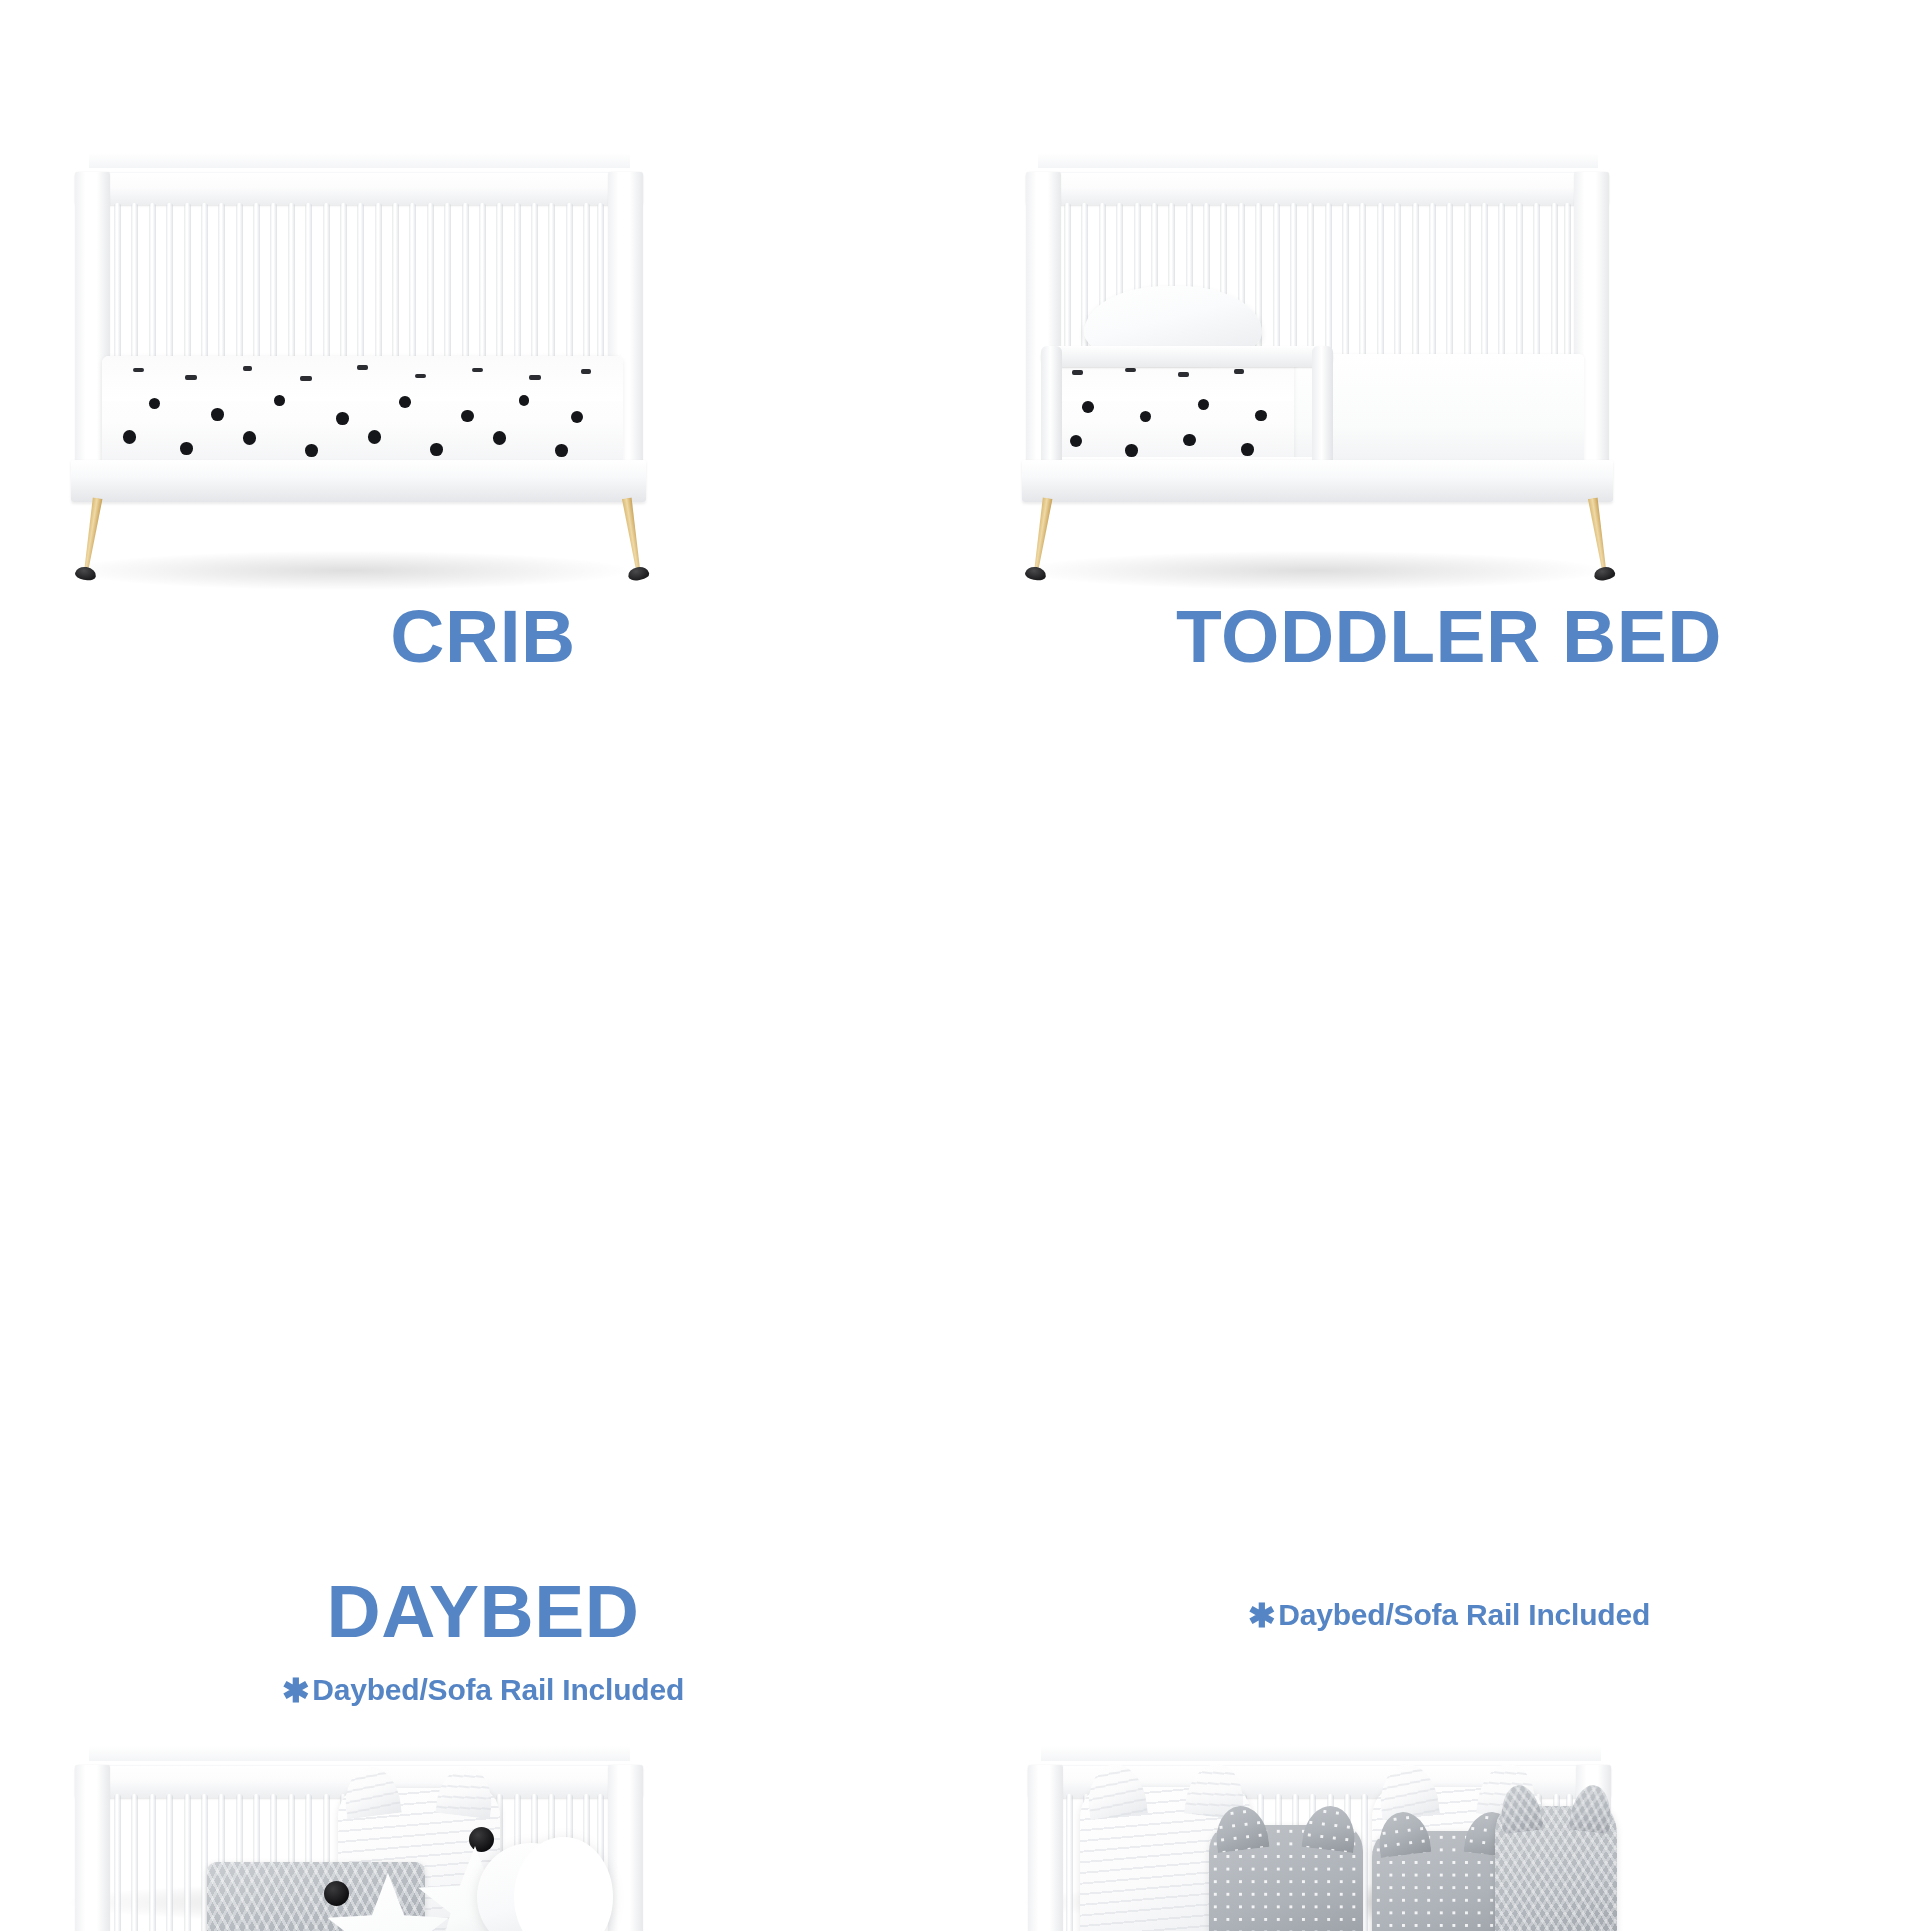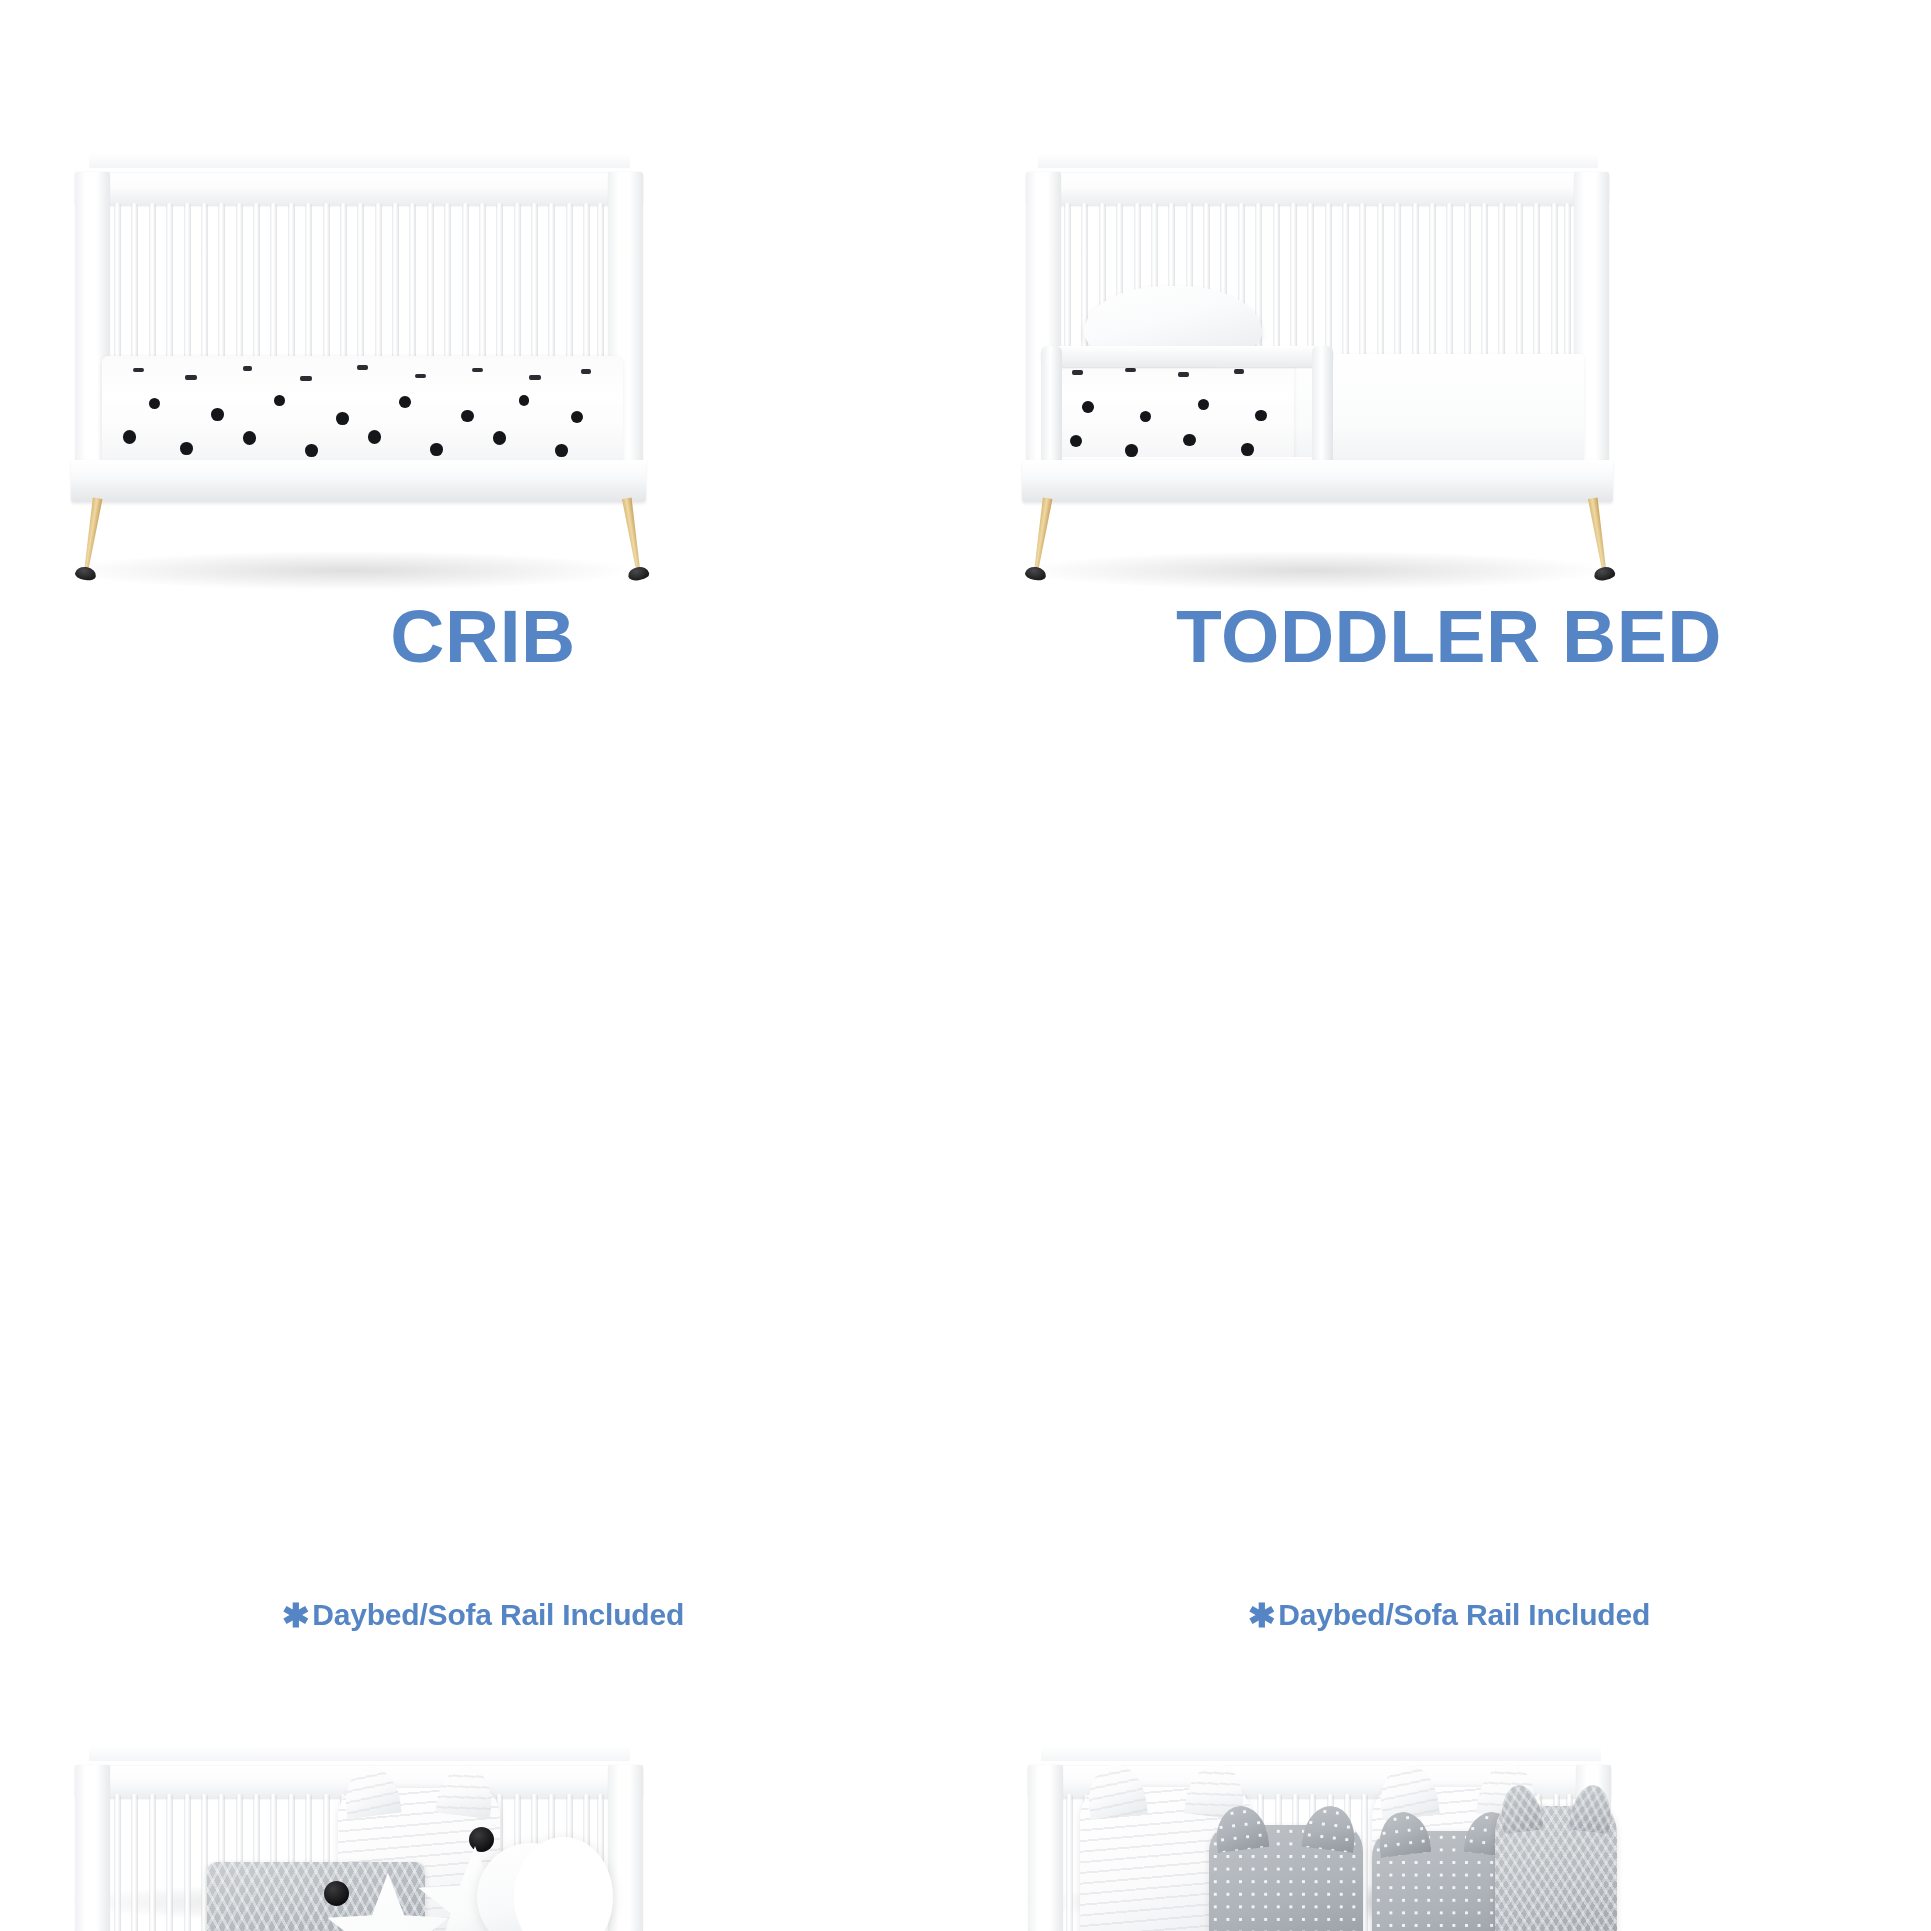--- a/index.html
+++ b/index.html
@@ -438,20 +438,21 @@
       <div class="pompom" style="left:324px; top:1060px;"></div>
       <div class="pompom" style="left:469px; top:1006px;"></div>
 
       <div class="star" style="left:417px; top:1025px; width:116px; height:116px;"></div>
       <div class="moon" style="left:477px; top:1022px; width:108px; height:108px;"></div>
       <div class="star" style="left:326px; top:1052px; width:124px; height:124px;"></div>
 
     </div>
 
     <div class="labelwrap" style="top:608px;">
+      <div class="label" style="color: rgb(85, 133, 196);">DAYBED</div>
       <div class="sublabel" style="color: rgb(85, 133, 196);">
         <span class="ast">✱</span><span>Daybed/Sofa Rail Included</span>
       </div>
     </div>
   </div>
 
   <div class="cell cell-br">
     <div class="stage" style="top:-145px;">
 
       <div class="floorshadow" style="left:58px; top:1062px; width:579px; height:39px;"></div>

